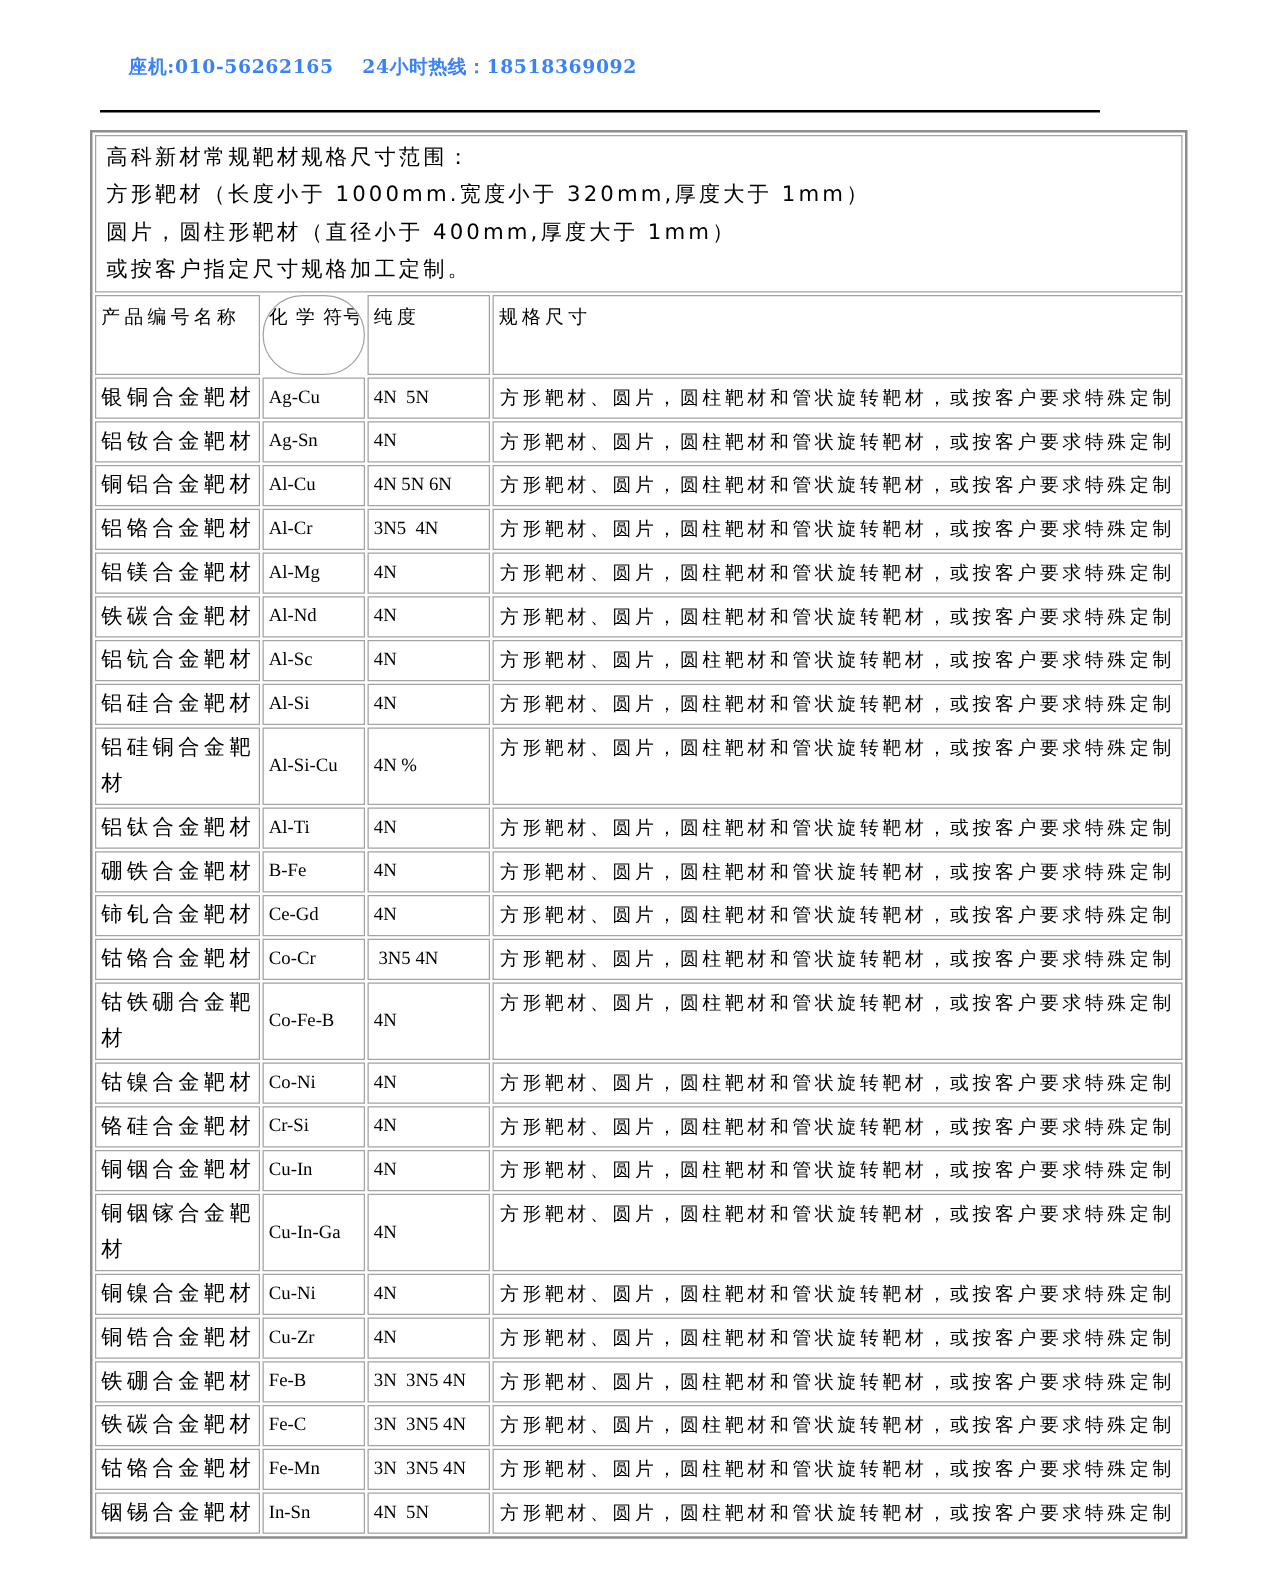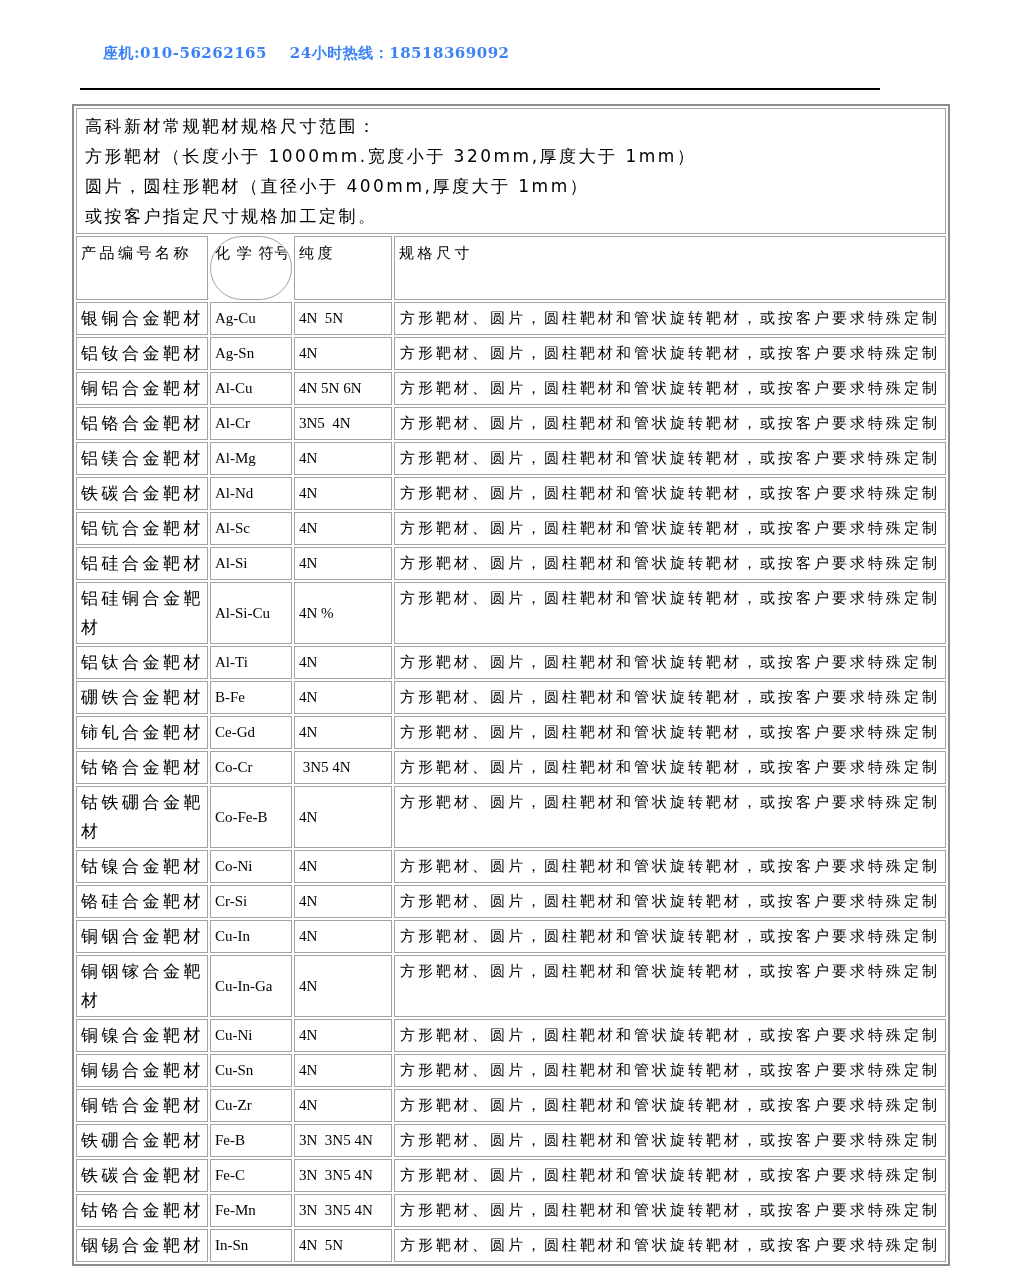--- a/index.html
+++ b/index.html
@@ -248,26 +248,20 @@
     <td class="cell-spec">方形靶材、圆片，圆柱靶材和管状旋转靶材，或按客户要求特殊定制</td>
   </tr>
 
   <tr>
     <td class="cell-name">铜镍合金靶材</td>
     <td class="cell-symbol">Cu-Ni</td>
     <td class="cell-purity">4N</td>
     <td class="cell-spec">方形靶材、圆片，圆柱靶材和管状旋转靶材，或按客户要求特殊定制</td>
   </tr>
 
-  <tr>
-    <td class="cell-name">铜锡合金靶材</td>
-    <td class="cell-symbol">Cu-Sn</td>
-    <td class="cell-purity">4N</td>
-    <td class="cell-spec">方形靶材、圆片，圆柱靶材和管状旋转靶材，或按客户要求特殊定制</td>
-  </tr>
 
   <tr>
     <td class="cell-name">铜锆合金靶材</td>
     <td class="cell-symbol">Cu-Zr</td>
     <td class="cell-purity">4N</td>
     <td class="cell-spec">方形靶材、圆片，圆柱靶材和管状旋转靶材，或按客户要求特殊定制</td>
   </tr>
 
   <tr>
     <td class="cell-name">铁硼合金靶材</td>

